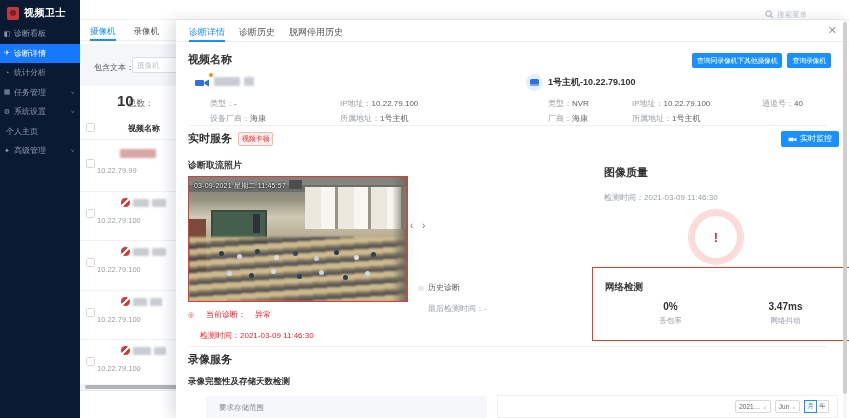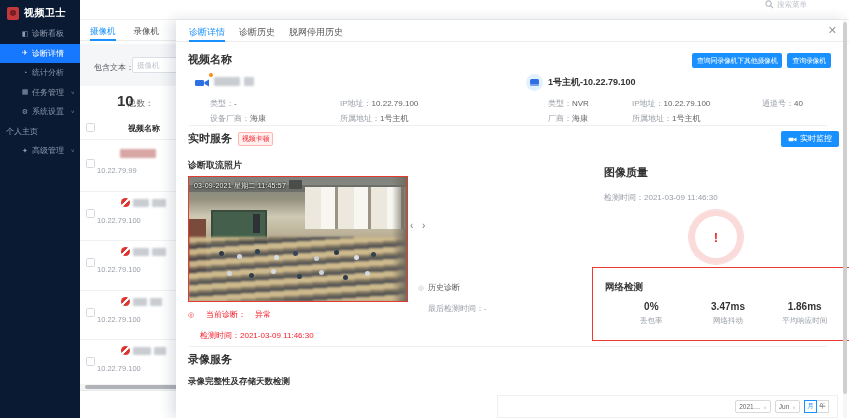--- a/index.html
+++ b/index.html
@@ -6,31 +6,31 @@
   html,body{width:849px;height:418px;}
   body{font-family:"Liberation Sans","DejaVu Sans",sans-serif;background:#fff;position:relative;overflow:hidden;color:#333;}
   .abs{position:absolute;}
 
   
   #sidebar{position:absolute;left:0;top:0;width:80px;height:418px;background:#0b1a33;z-index:6;}
   .logo{display:flex;align-items:center;gap:5px;padding:6px 0 4px 7px;}
   .logo-mark{width:12px;height:13px;border-radius:2px;background:radial-gradient(circle at 50% 45%,#7a1f24 0 32%,#c4383c 33% 100%);filter:blur(.4px);}
   .logo-text{color:#fff;font-size:10px;font-weight:bold;letter-spacing:.5px;white-space:nowrap;}
   #nav{position:absolute;left:0;top:24px;width:80px;}
-  .nav-item{display:flex;align-items:center;height:19.5px;padding:0 5px 0 20px;color:#8d99ad;font-size:8px;cursor:pointer;white-space:nowrap;}
+  .nav-item{display:flex;align-items:center;height:19.5px;padding:0 5px 0 2px;color:#8d99ad;font-size:8px;cursor:pointer;white-space:nowrap;}
   .nav-item .ic{width:10px;font-size:7px;margin-right:2px;text-align:center;flex:0 0 auto;}
   .nav-item .lbl{flex:1;overflow:hidden;}
   .nav-item .chev{font-size:6px;color:#66718a;transform:scaleY(.75);}
   .nav-item.active{background:#1677ff;color:#fff;}
   .nav-item.active .ic{color:#fff;}
   .nav-item.plain{padding-left:6px;}
 
   
   #topbar{position:absolute;left:80px;top:0;right:0;height:20px;background:#fff;border-bottom:1px solid #f2f2f2;z-index:4;}
-  .search-box{position:absolute;right:14px;top:0;height:28px;display:flex;align-items:flex-start;gap:3px;}
+  .search-box{position:absolute;right:14px;top:0;height:28px;display:flex;align-items:center;gap:3px;}
   .search-box input{border:none;outline:none;width:58px;font-size:7.5px;color:#888;background:transparent;}
   .search-box input::placeholder{color:#c0c4cc;}
 
   
   #listpanel{position:absolute;left:80px;top:20px;width:769px;height:398px;background:#fff;z-index:1;}
   .lp-tabs{position:absolute;left:0;top:0;width:100%;height:21px;border-bottom:1px solid #ececec;display:flex;gap:18px;padding-left:10px;}
   .lp-tab{font-size:8.5px;color:#555;padding-top:6px;position:relative;cursor:pointer;}
   .lp-tab.active{color:#1890ff;}
   .lp-tab.active::after{content:"";position:absolute;left:0;right:0;bottom:-1px;height:2px;background:#1890ff;}
   .filterbar{position:absolute;left:0;top:24px;width:100%;height:42px;background:#f5f6f8;}
@@ -351,32 +351,31 @@
     <div class="net-title">网络检测</div>
     <div class="net-stats">
       <div class="net-col">
         <div class="net-val">0%</div>
         <div class="net-lab">丢包率</div>
       </div>
       <div class="net-col">
         <div class="net-val">3.47ms</div>
         <div class="net-lab">网络抖动</div>
       </div>
-      <div class="net-col">
-        <div class="net-val">1.86ms</div>
-        <div class="net-lab">平均响应时间</div>
-      </div>
     </div>
   </div>
 
   <div class="divider" style="top:326px;"></div>
 
   <div class="sec-title abs" style="left:12px;top:332px;">录像服务</div>
   <div class="abs" style="left:12px;top:356px;font-size:8.5px;font-weight:bold;color:#333;">录像完整性及存储天数检测</div>
 
+  <div class="store-box">
+    <span>要求存储范围</span>
+  </div>
 
   <div class="chart-box">
     <div class="date-ctrls">
       <div class="mini-select">
         <span>2021…</span>
         <span class="chev">∨</span>
       </div>
       <div class="mini-select">
         <span>Jun</span>
         <span class="chev">∨</span>

